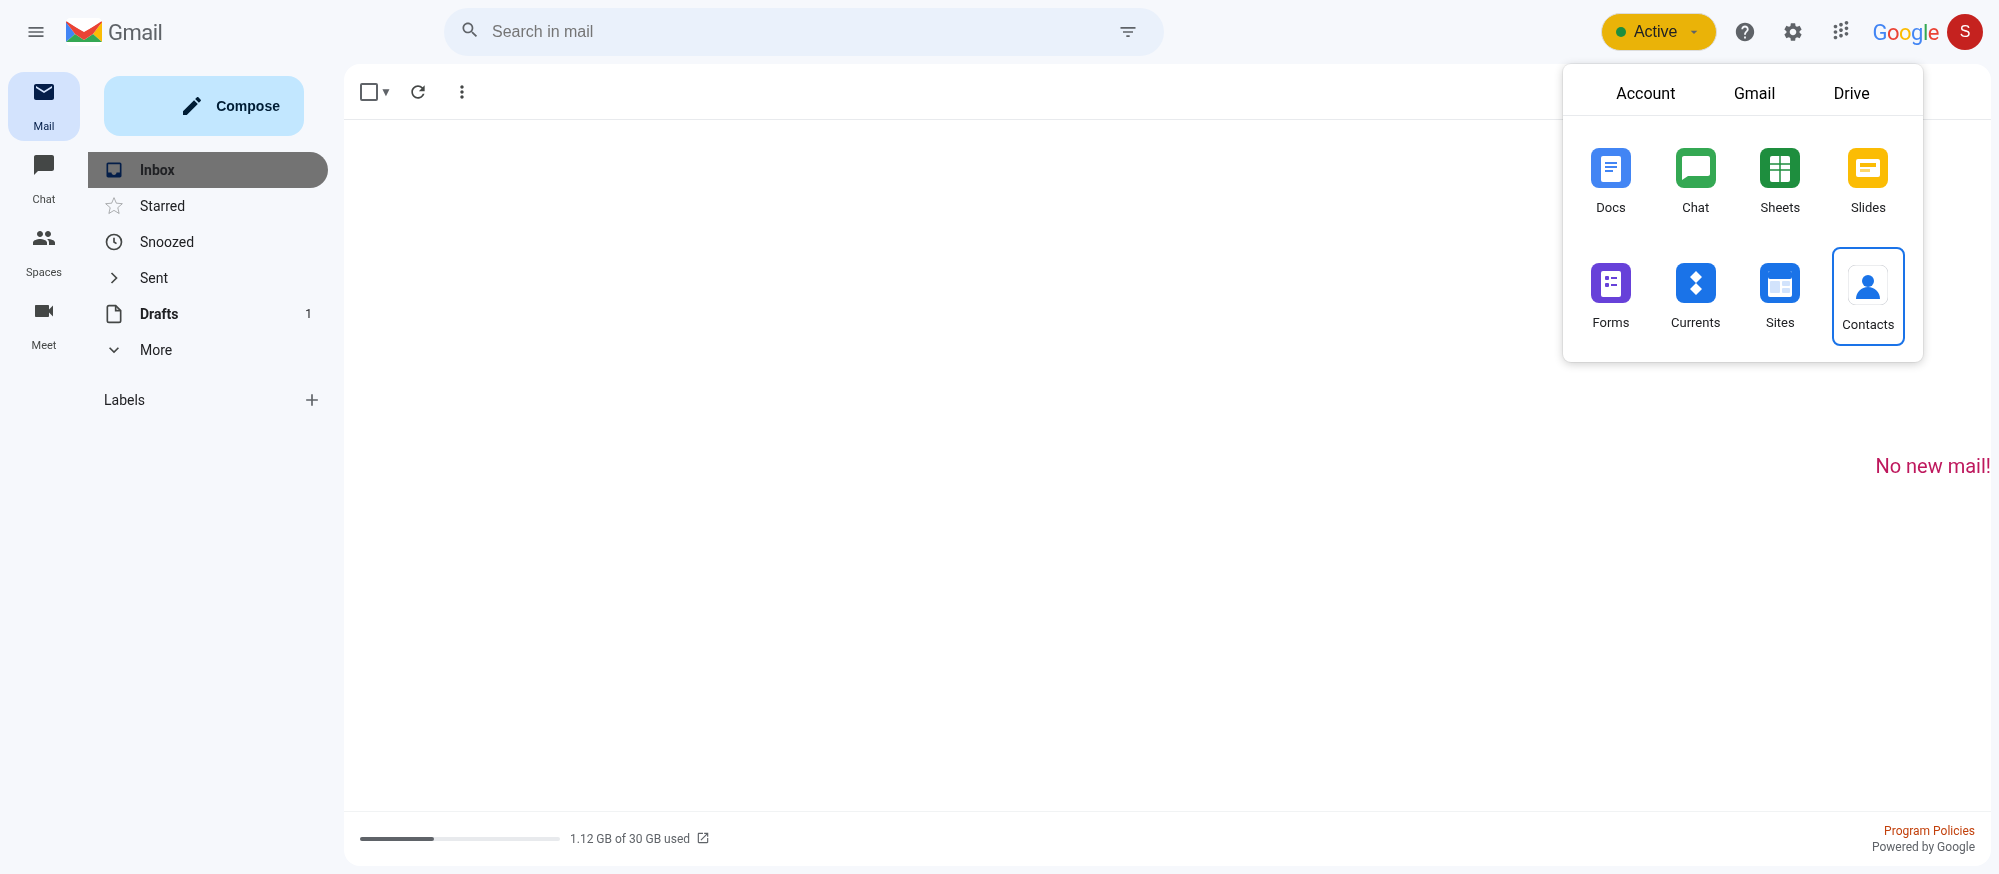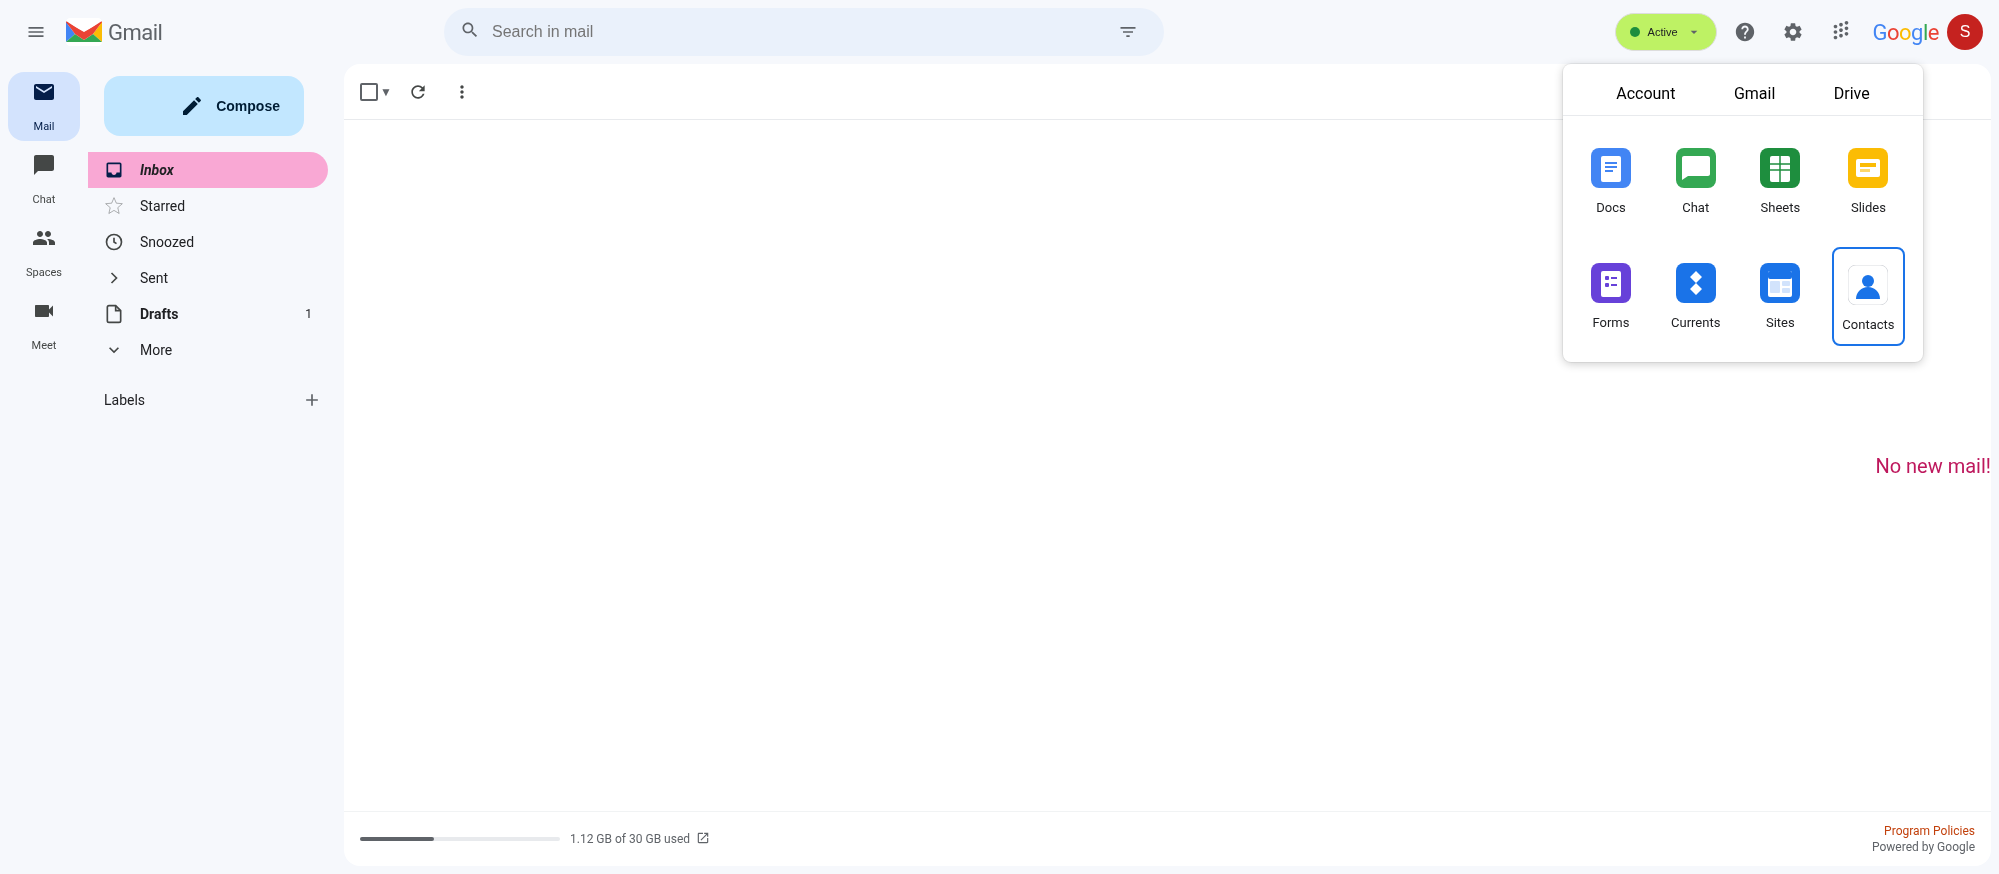--- a/index.html
+++ b/index.html
@@ -80,26 +80,26 @@
       border-radius: 50%;
       border: none;
       background: transparent;
       cursor: pointer;
       display: flex; align-items: center; justify-content: center;
       color: #5f6368;
       font-size: 20px;
     }
     .active-btn {
       display: flex; align-items: center; gap: 8px;
-      background: #bef264;
+      background: #eab308;
       border: 1px solid #ddd;
       border-radius: 20px;
       padding: 6px 14px;
       cursor: pointer;
-      font-size: 11px;
+      font-size: 16px;
       color: #202124;
       height: 38px;
     }
     .active-dot { width: 10px; height: 10px; border-radius: 50%; background: #1e8e3e; }
     .google-text {
       font-size: 22px;
       font-weight: 400;
       color: #5f6368;
       letter-spacing: -0.5px;
       margin-left: 4px;
@@ -181,21 +181,21 @@
       align-items: center;
       gap: 16px;
       padding: 4px 16px 4px 16px;
       height: 36px;
       border-radius: 0 20px 20px 0;
       cursor: pointer;
       font-size: 14px;
       color: #202124;
       margin-right: 16px;
     }
-    .sidebar-item.active { background: #f9a8d4; font-weight: 700; font-style: italic; }
+    .sidebar-item.active { background: #737373; font-weight: 700; }
     .sidebar-item-icon { color: #444746; font-size: 18px; display: flex; align-items: center; }
     .sidebar-item-label { flex: 1; }
     .sidebar-item-count { font-size: 12px; color: #202124; font-weight: 400; }
     .labels-header {
       display: flex;
       align-items: center;
       justify-content: space-between;
       padding: 16px 16px 4px 16px;
       font-size: 14px;
       font-weight: 400;

